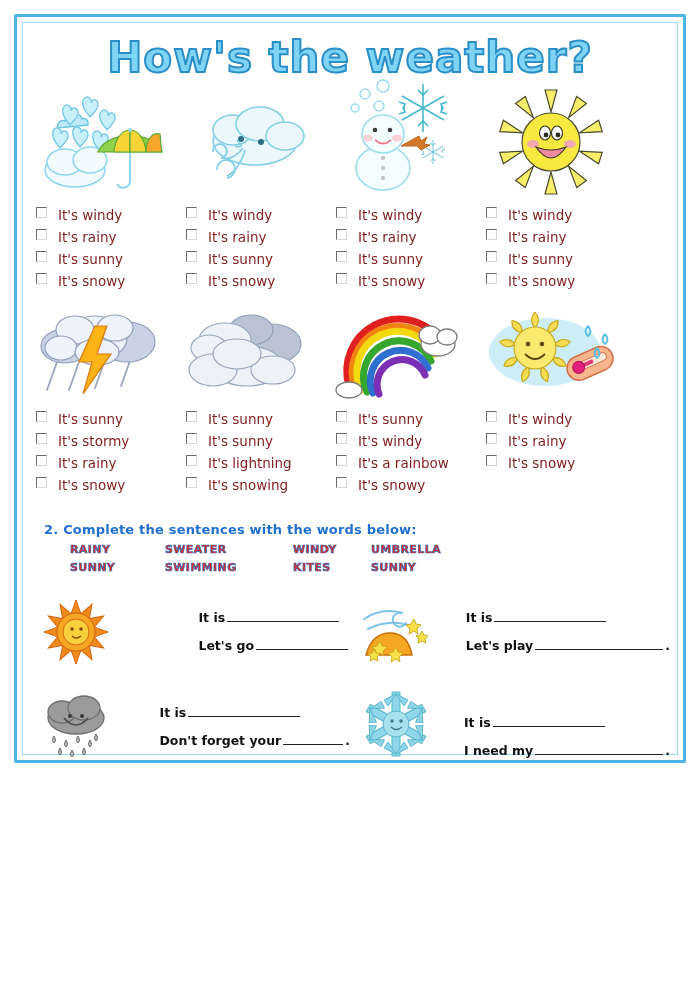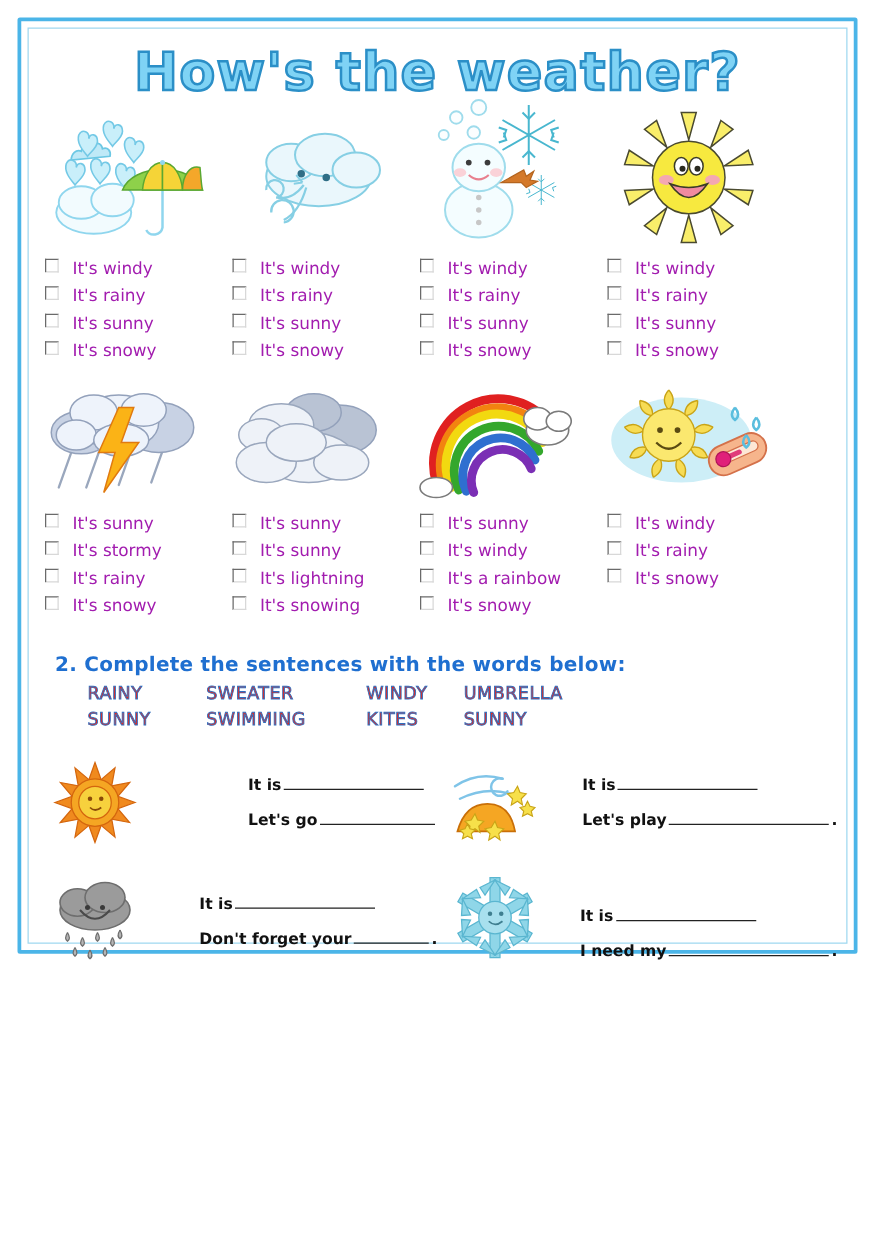--- a/index.html
+++ b/index.html
@@ -49,21 +49,21 @@
   }
   .section-head {
     color: #1f6fd0;
     font-size: 15.5px;
     font-weight: bold;
     margin: 10px 0 0 14px;
     letter-spacing: .2px;
   }
   .section-head-2 {
     color: #1f6fd0;
-    font-size: 16px;
+    font-size: 13px;
     font-weight: bold;
     margin: 0 0 6px 14px;
     letter-spacing: .2px;
   }
 
   
   .grid {
     display: flex;
     justify-content: flex-start;
     margin-top: 6px;
@@ -75,21 +75,21 @@
     align-items: flex-end;
     justify-content: center;
     padding-bottom: 2px;
   }
   .opts { margin-left: 6px; margin-top: 6px; }
   .opt {
     display: flex;
     align-items: center;
     height: 22px;
     font-size: 13.5px;
-    color: #a21caf;
+    color: #7f1d1d;
     font-family: "DejaVu Sans", sans-serif;
   }
   .box {
     width: 11px; height: 11px;
     background: #fff;
     border-top: 1px solid #6a6a6a;
     border-left: 1px solid #6a6a6a;
     border-right: 1px solid #d8d8d8;
     border-bottom: 1px solid #d8d8d8;
     margin-right: 11px;
@@ -99,22 +99,22 @@
   }
   .grid.row2 { margin-top: 14px; }
   .grid.row2 .pic { height: 96px; }
 
   
   .wordbank { margin: 0 0 0 40px; }
   .wb-row { display: flex; margin-bottom: 5px; }
   .wb-word {
     color: #e8261c;
     -webkit-text-stroke: .7px #2e6fc0;
-    font-size: 14px;
-    font-weight: normal;
+    font-size: 11px;
+    font-weight: bold;
     letter-spacing: .4px;
   }
   .wb-c1 { width: 95px; }
   .wb-c2 { width: 128px; }
   .wb-c3 { width: 78px; }
   .wb-c4 { width: 90px; }
 
   
   .sent-grid {
     margin-top: 22px;

